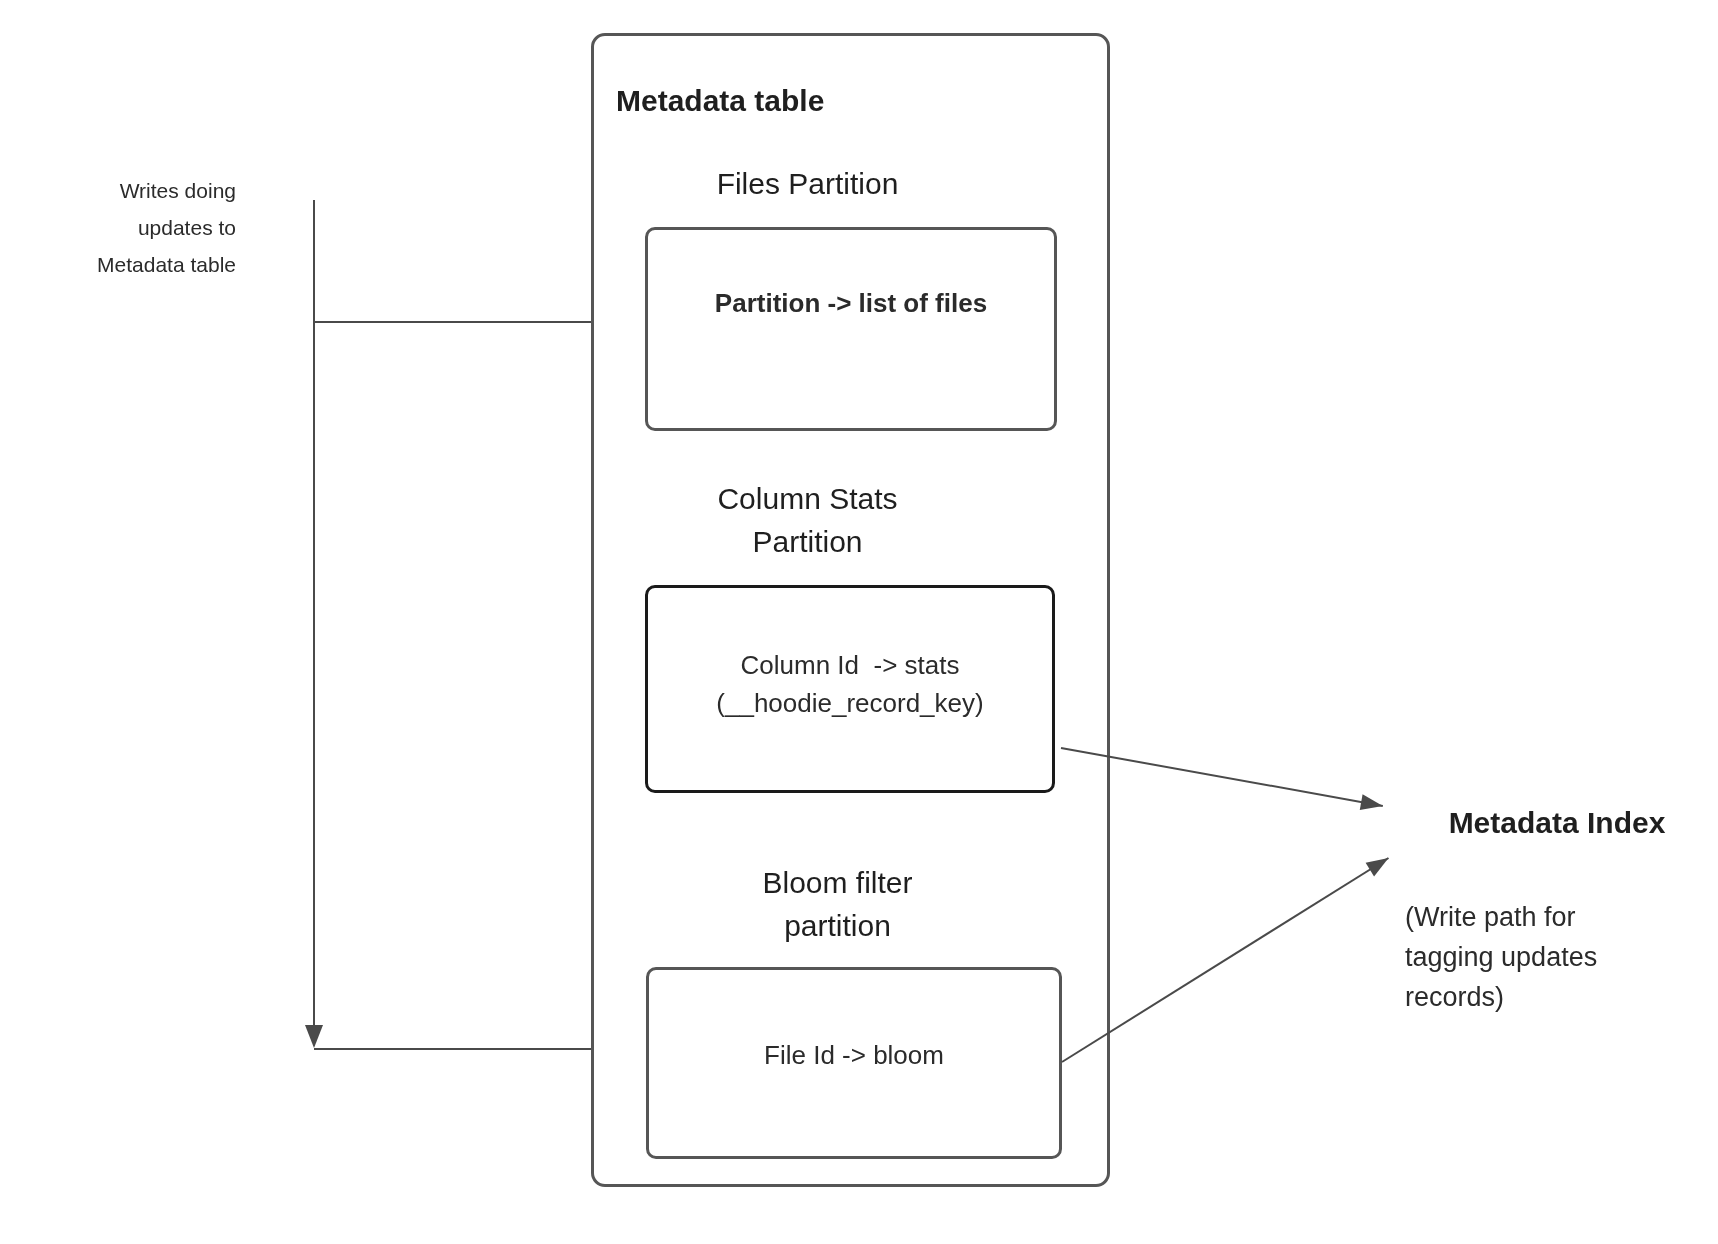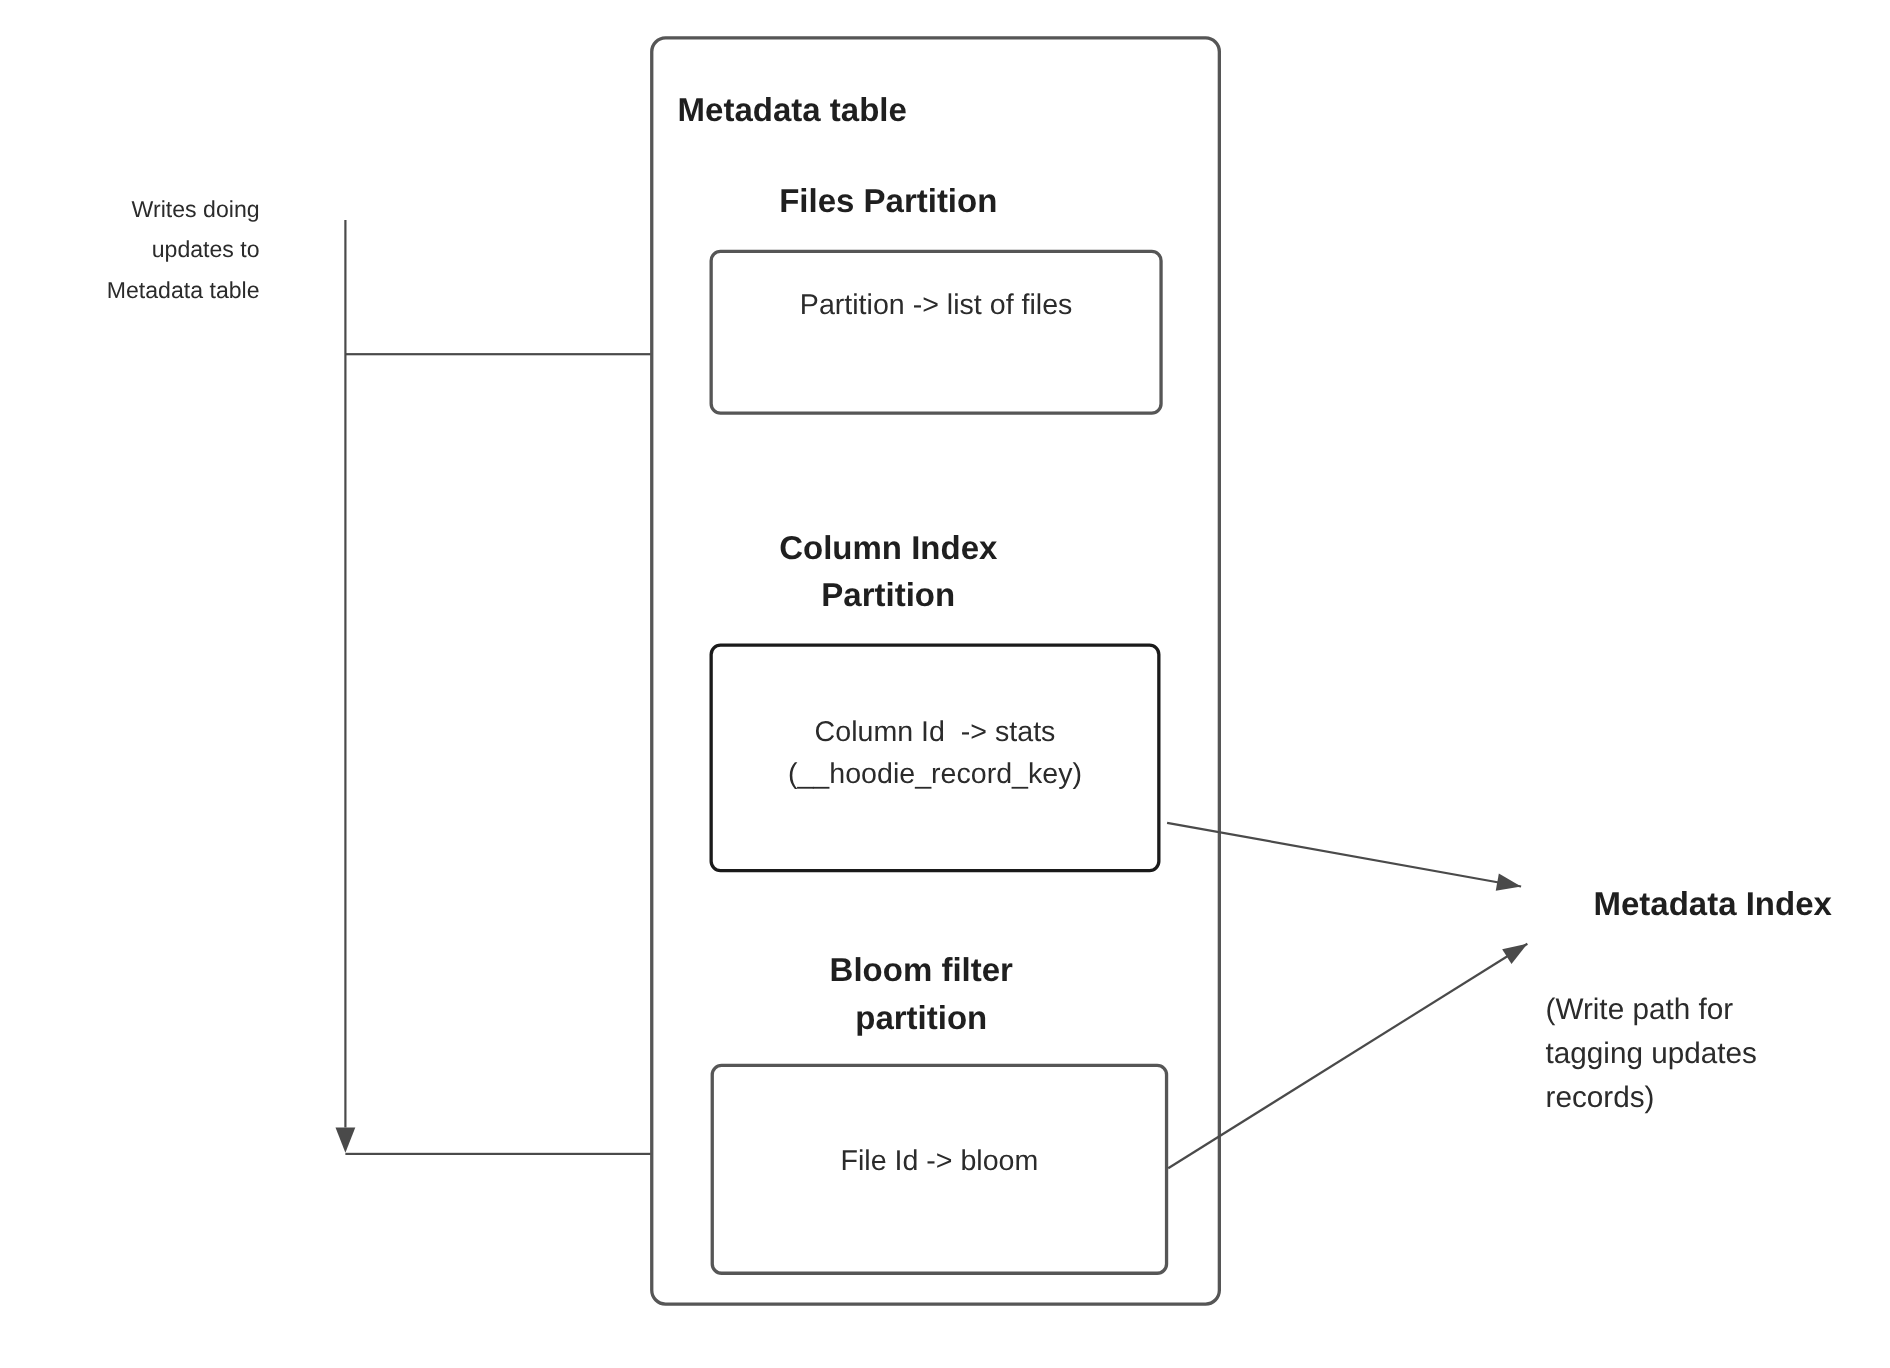--- a/index.html
+++ b/index.html
@@ -22,21 +22,21 @@
   .note{
     position:absolute;left:10px;top:172px;width:226px;
     text-align:right;font-size:21px;line-height:37px;color:var(--body-text-color);
   }
   .outer-title{
     position:absolute;left:616px;top:84px;
     font-size:30px;font-weight:bold;color:var(--heading-text-color);
   }
   .part-heading{
     position:absolute;left:591px;width:433px;
-    text-align:center;font-size:30px;font-weight:bold;
+    text-align:center;font-size:30px;font-weight:normal;
     line-height:43px;color:var(--heading-text-color);
   }
   .h-files{top:162px;}
   .h-stats{top:477px;}
   .h-bloom{top:861px;padding-left:30px;}
   .index-title{
     position:absolute;left:1397px;top:806px;width:320px;
     text-align:center;font-size:30px;font-weight:bold;color:var(--heading-text-color);
   }
   .index-caption{
@@ -48,21 +48,21 @@
   .box{position:absolute;box-sizing:border-box;background:var(--background);}
   .outer-box{
     left:591px;top:33px;width:519px;height:1154px;
     border:3px solid var(--border-color);border-radius:14px;
   }
   .inner-box{
     border:3px solid var(--border-color);border-radius:10px;
     display:flex;flex-direction:column;align-items:center;justify-content:center;
     font-size:26px;line-height:38px;color:var(--body-text-color);text-align:center;
   }
-  .files-box{left:645px;top:227px;width:412px;height:150px;padding-bottom:53px;}
+  .files-box{left:645px;top:227px;width:412px;height:204px;padding-bottom:53px;font-weight:bold;}
   .stats-box{left:645px;top:585px;width:410px;height:208px;padding-bottom:10px;
     border-color:var(--stats-border-color);}
   .bloom-box{left:646px;top:967px;width:416px;height:192px;padding-bottom:16px;}
   
   .hline,.vline{position:absolute;background:var(--line-color);}
   .v-writes{left:313px;top:200px;width:2px;height:825px;}
   .arrowhead-down{
     position:absolute;left:305px;top:1025px;width:0;height:0;
     border-left:9px solid transparent;border-right:9px solid transparent;
     border-top:23px solid var(--line-color);
@@ -102,21 +102,21 @@
   <div class="outer-title">Metadata table</div>
 
   <div class="part-heading h-files">
     <span class="line-block">Files Partition</span>
   </div>
   <div class="box inner-box files-box">
     <span class="line-block">Partition -&gt; list of files</span>
   </div>
 
   <div class="part-heading h-stats">
-    <span class="line-block">Column Index</span>
+    <span class="line-block">Column Stats</span>
     <span class="line-block">Partition</span>
   </div>
   <div class="box inner-box stats-box">
     <span class="line-block">Column Id  -&gt; stats</span>
     <span class="line-block">(__hoodie_record_key)</span>
   </div>
 
   <div class="part-heading h-bloom">
     <span class="line-block">Bloom filter</span>
     <span class="line-block">partition</span>

